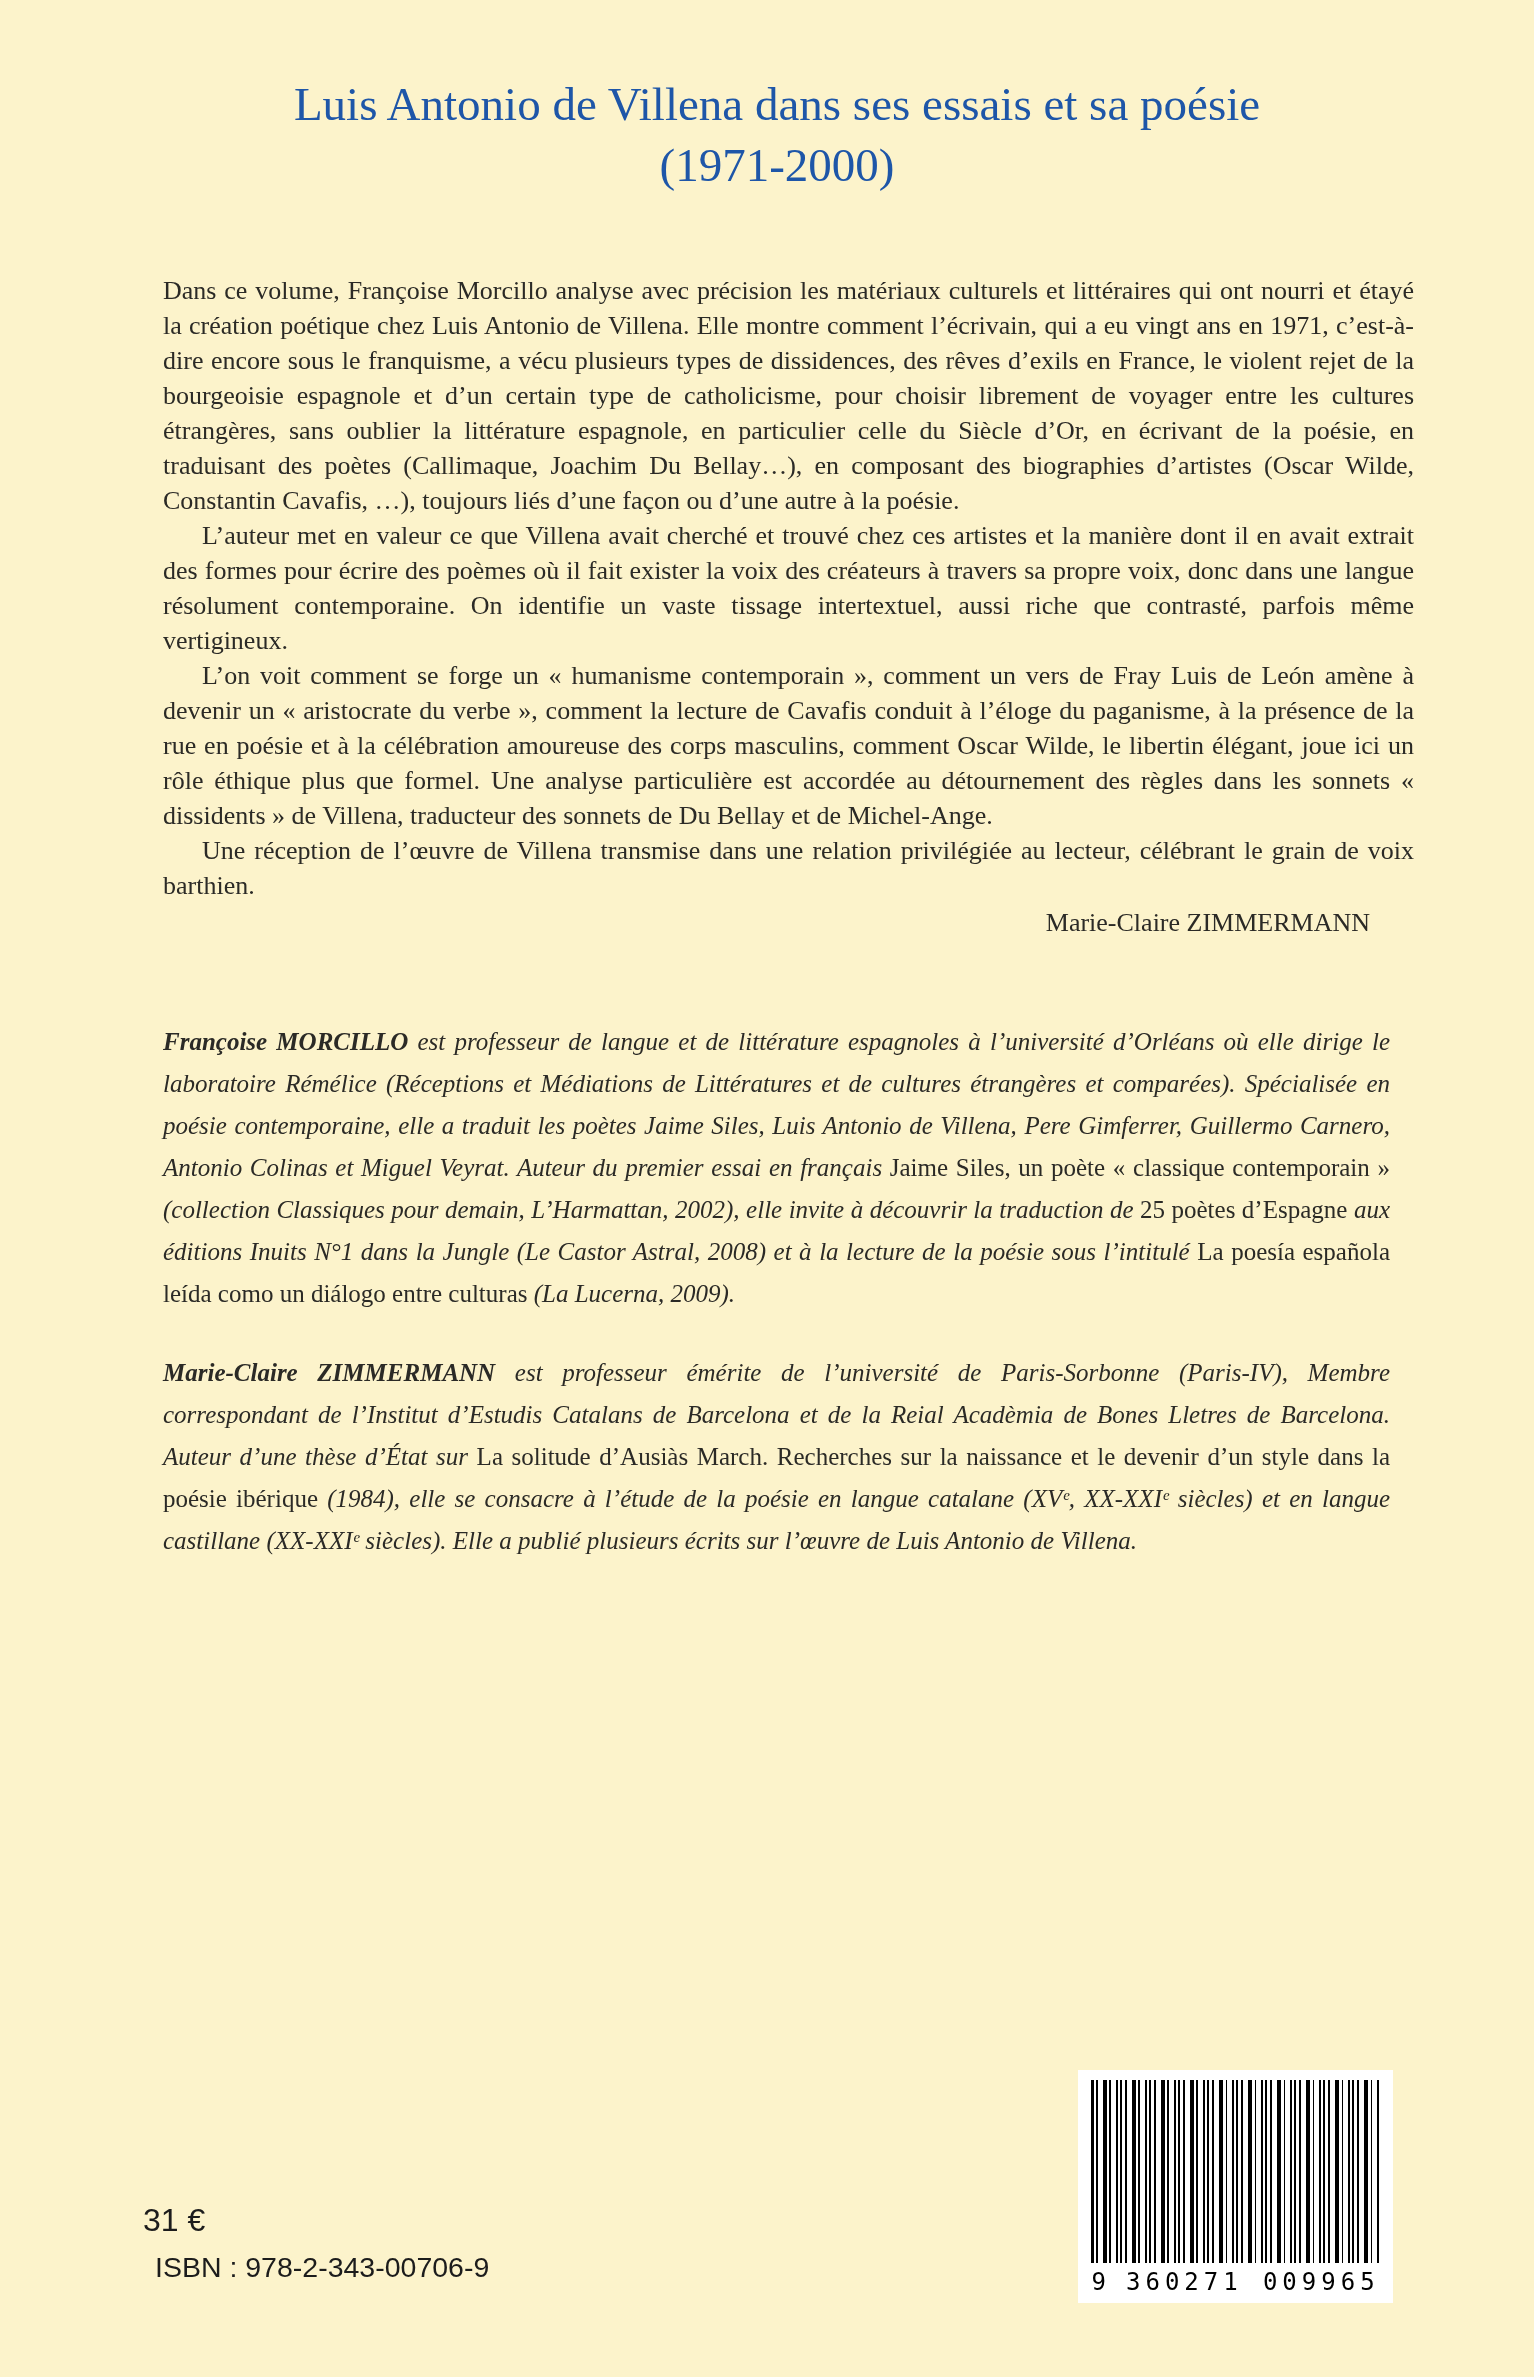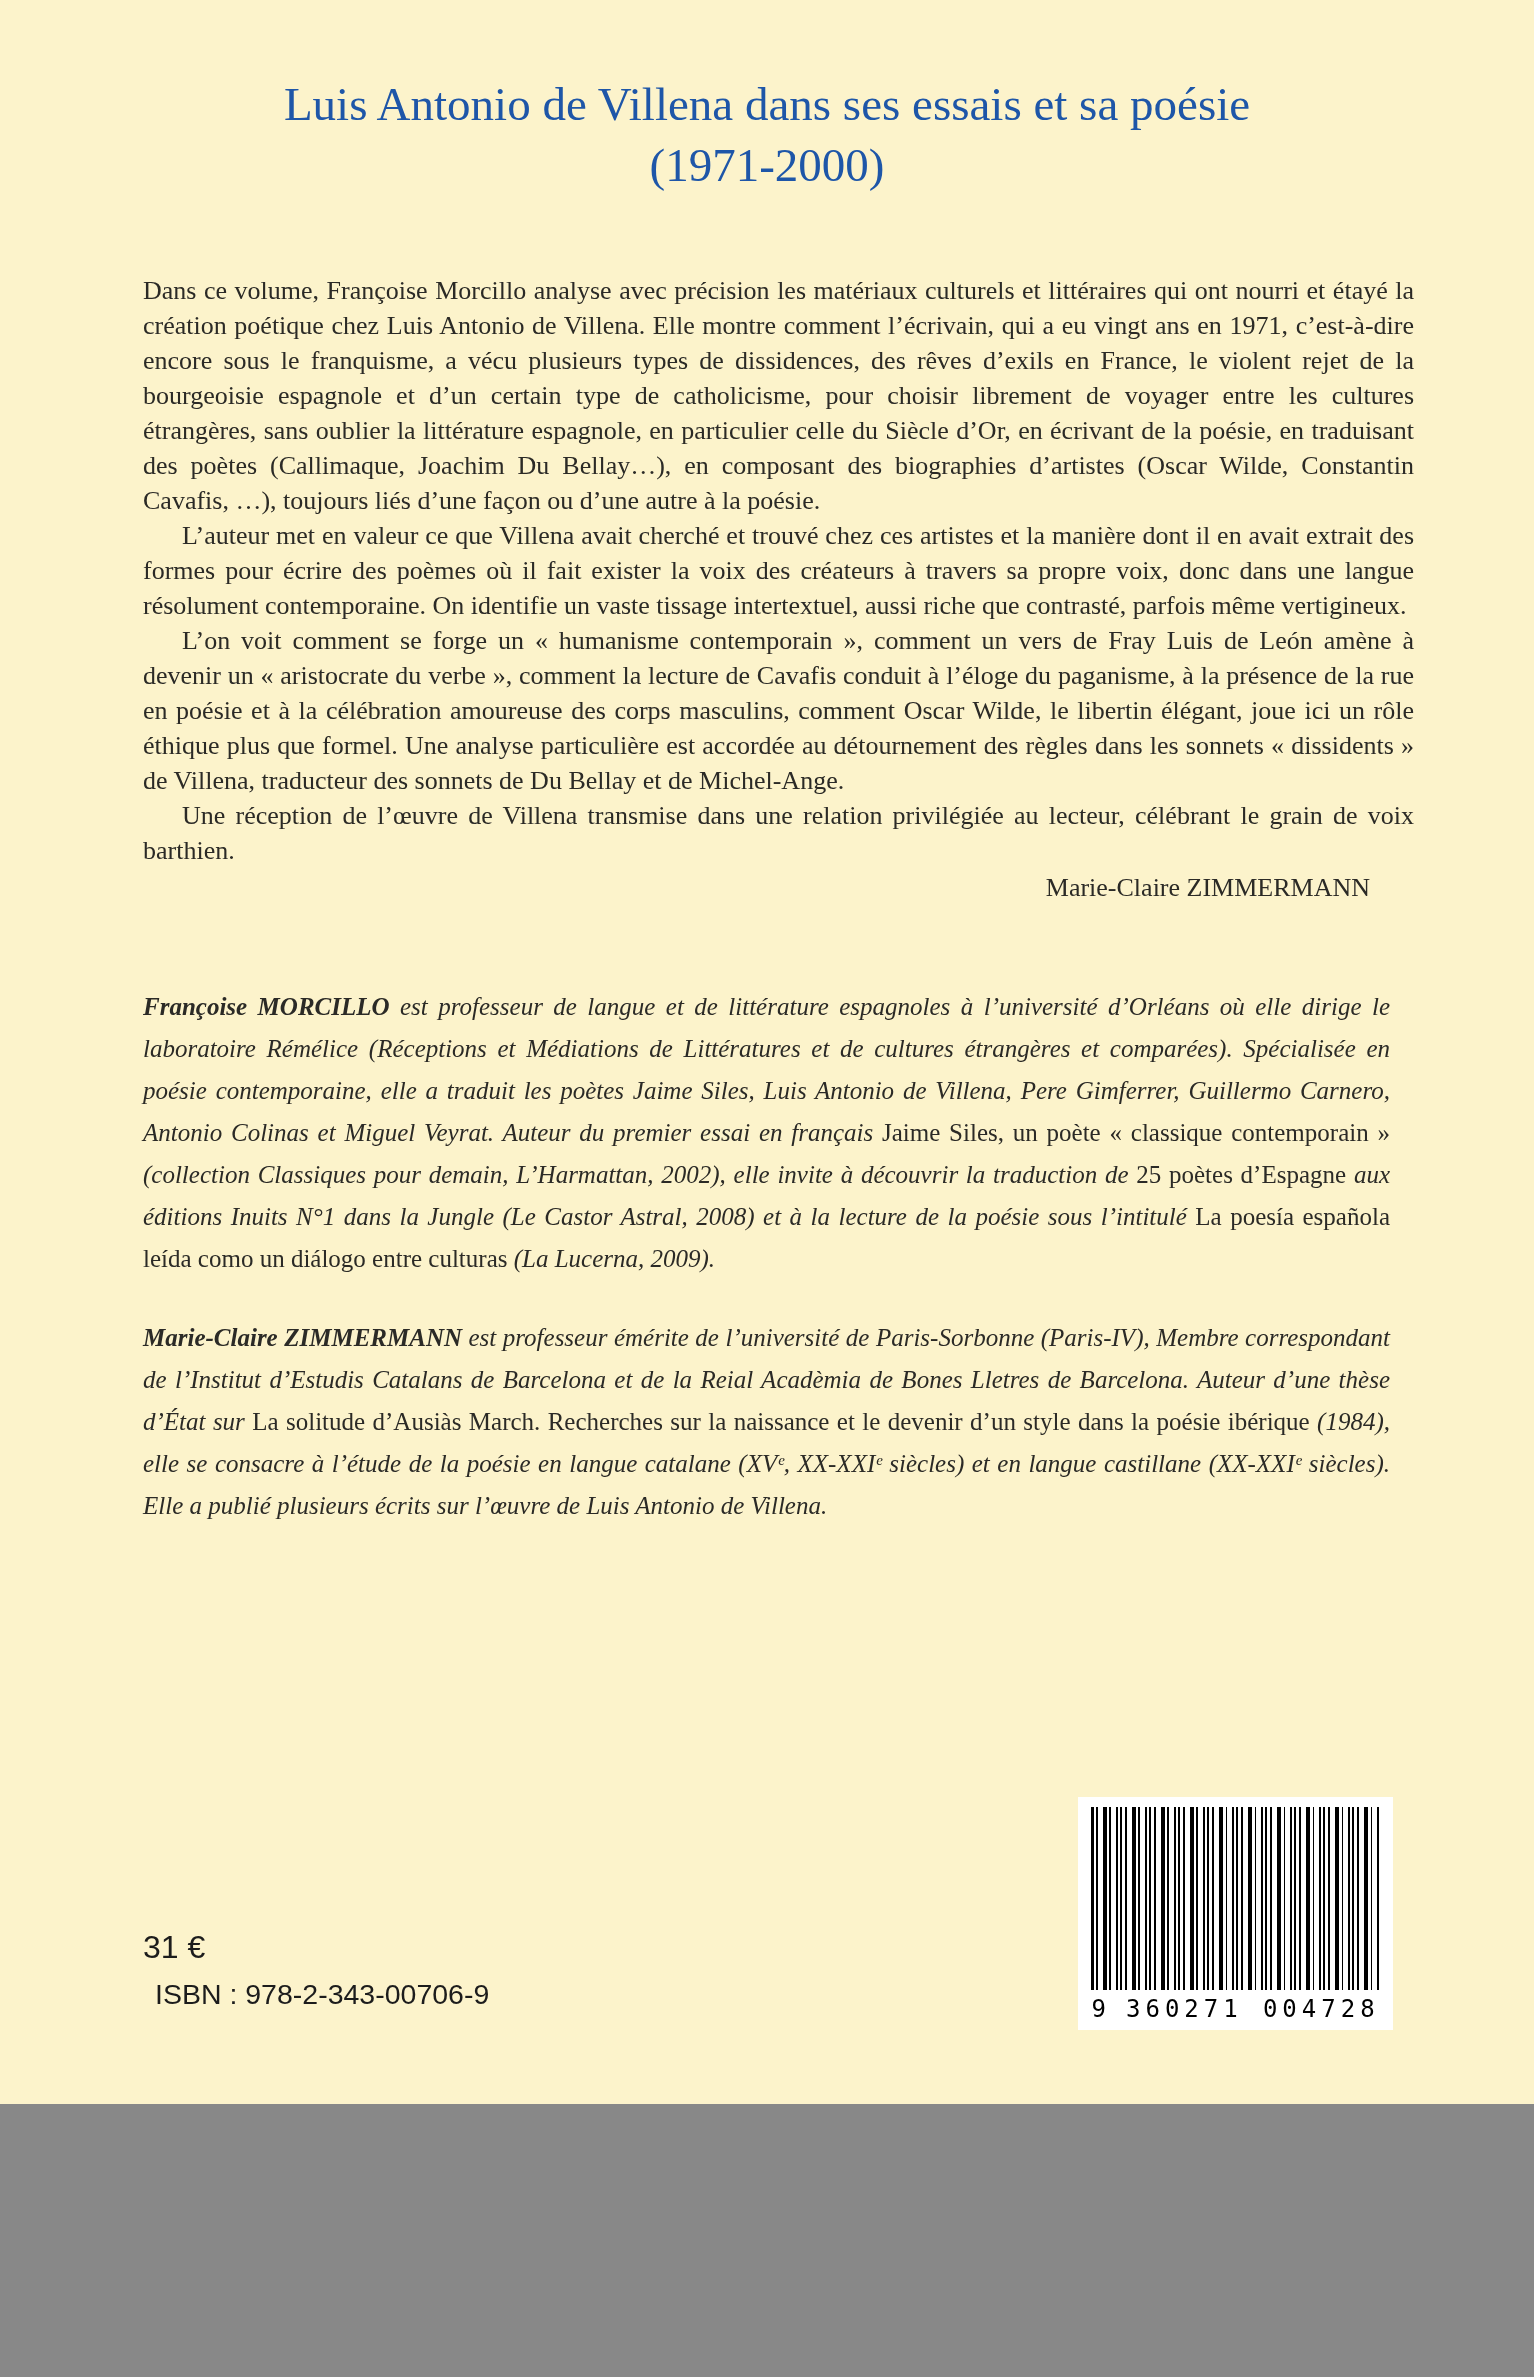--- a/index.html
+++ b/index.html
@@ -1,26 +1,27 @@
 <!DOCTYPE html>
 <html lang="fr" style="font-size:13.4px"><head>
 <meta charset="utf-8">
 <style>
   html,body{margin:0;padding:0;}
   body{background:#888;}
   .page{
     position:relative;
     width:1534px;
-    height:2104px;
+    height:2377px;
     margin:0 auto;
     background:#fcf3cb;
     font-family:"Liberation Serif","DejaVu Serif",serif;
     color:#2b2a26;
     overflow:hidden;
     box-sizing:border-box;
+    padding-left:20px;
   }
   .title-block{
     margin:74px 96px 0;
     text-align:center;
   }
   .book-title{
     color:#1e56a8;
     font-size:47px;
     line-height:1.3;
     font-weight:normal;
@@ -136,18 +137,18 @@
   <div class="price-block">
     <p class="price">31 €</p>
     <p class="isbn">ISBN : 978-2-343-00706-9</p>
   </div>
 
   <div class="barcode-box">
     <div class="barcode-bars"></div>
     <div class="barcode-digits">
       <span>9</span>
       <span class="grp">360271</span>
-      <span class="grp">004728</span>
+      <span class="grp">009965</span>
     </div>
   </div>
 
 </div>
 
 
 </body></html>

